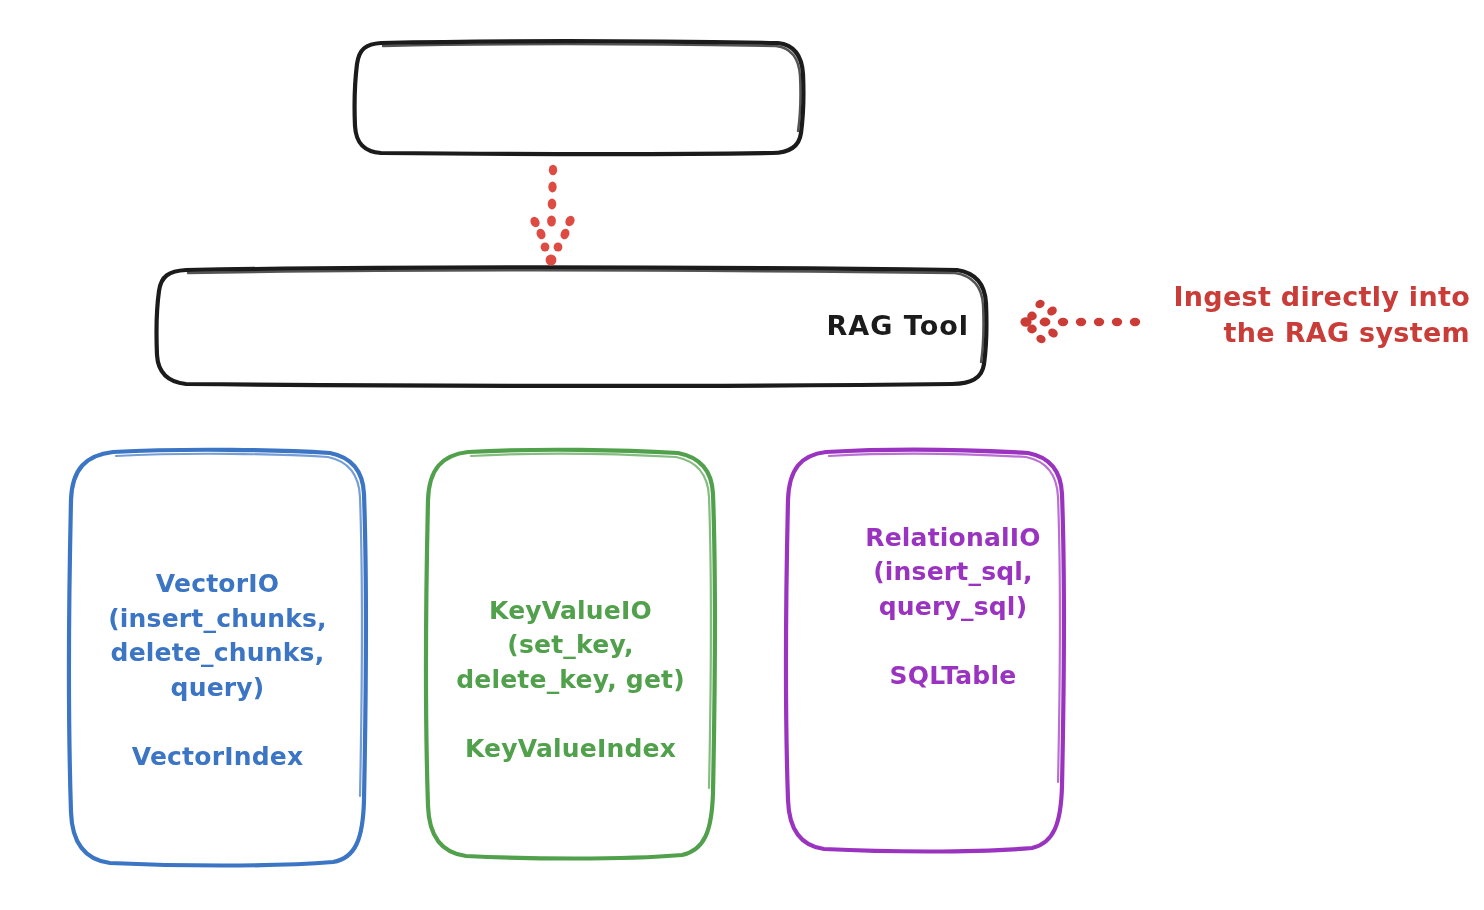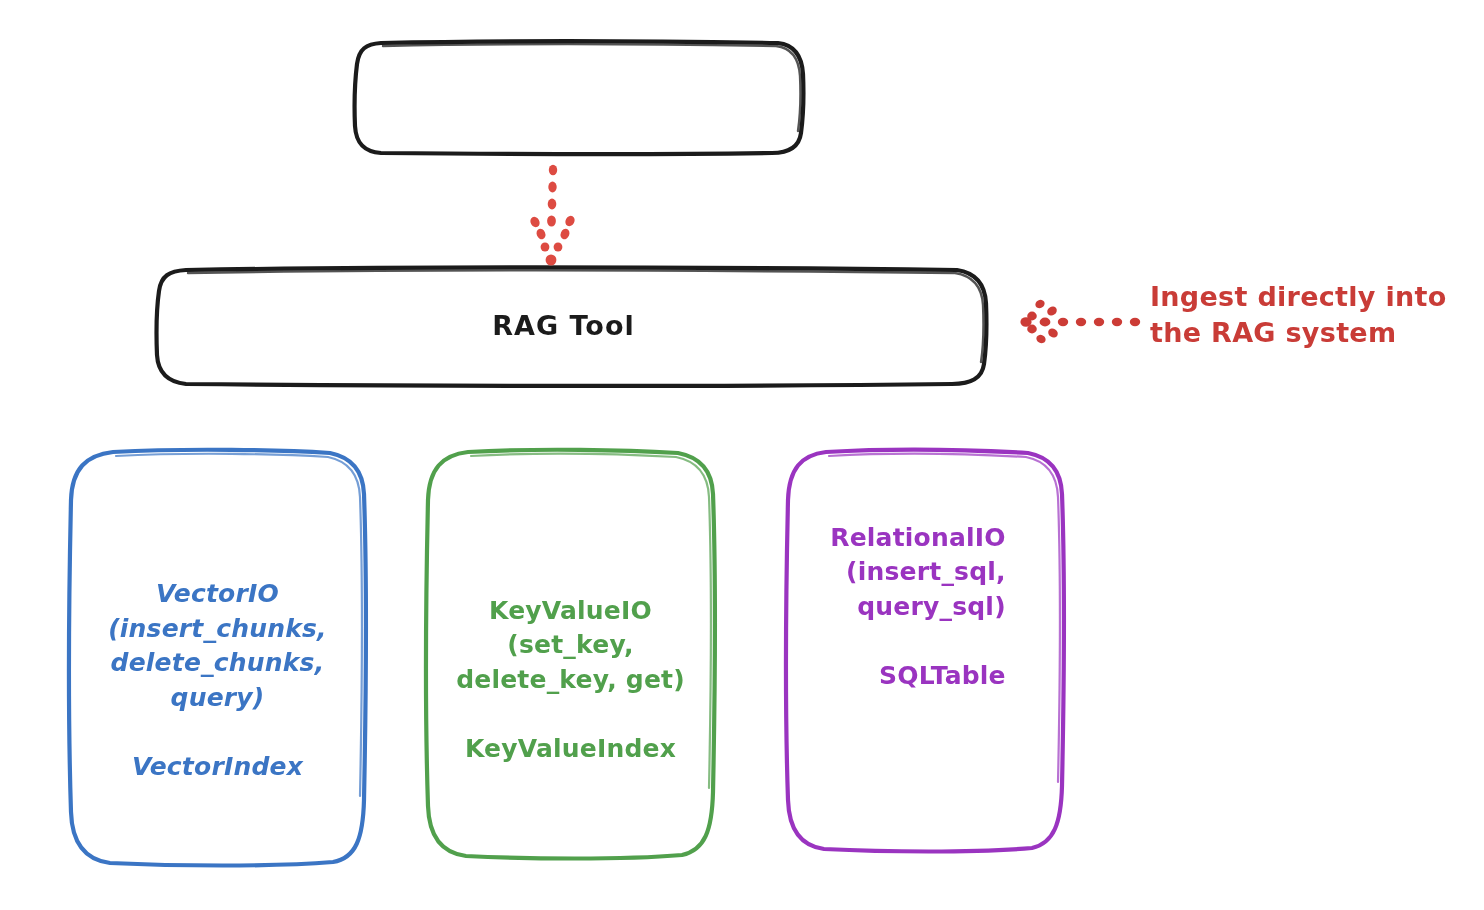--- a/index.html
+++ b/index.html
@@ -51,54 +51,53 @@
     font-family: "DejaVu Sans", sans-serif;
     font-style: italic;
     font-weight: 700;
     font-size: 27px;
     color: #1b1b1b;
     letter-spacing: 3px;
   }
 
   
   #rag-tool-box {
-    left: 149px;
+    left: 140px;
     top: 268px;
     width: 829px;
     height: 116px;
+    justify-content: flex-end;
   }
   #rag-tool-box .node-label {
     font-family: "DejaVu Sans", sans-serif;
     font-weight: 600;
     font-size: 27px;
     color: #1b1b1b;
     letter-spacing: 1px;
   }
 
   
   #vector-io-box {
     left: 70px;
-    top: 472px;
+    top: 462px;
     width: 295px;
     height: 417px;
-    font-style: italic;
   }
   #key-value-io-box {
     left: 428px;
     top: 449px;
     width: 285px;
     height: 410px;
     margin-top: 26px;
   }
   #relational-io-box {
-    left: 781px;
+    left: 816px;
     top: 449px;
     width: 274px;
     height: 316px;
-    text-align: right;
   }
   .provider-label {
     font-family: "DejaVu Sans", sans-serif;
     font-weight: 600;
     font-size: 25px;
     line-height: 1.38;
     letter-spacing: 0.2px;
     white-space: pre-line;
   }
   #vector-io-box .provider-label  { color: #3b75c4; }
@@ -111,21 +110,21 @@
     left: 1150px;
     top: 279px;
     width: 320px;
     color: #c93c37;
     font-family: "DejaVu Sans", sans-serif;
     font-weight: 600;
     font-size: 27px;
     line-height: 1.32;
     letter-spacing: 0.3px;
     white-space: pre-line;
-    text-align: left;
+    text-align: right;
   }
 </style>
 </head>
 <body>
 
 <div id="canvas">
 
   <svg class="layer" viewBox="0 0 1484 910" xmlns="http://www.w3.org/2000/svg">
     <defs></defs>
 

